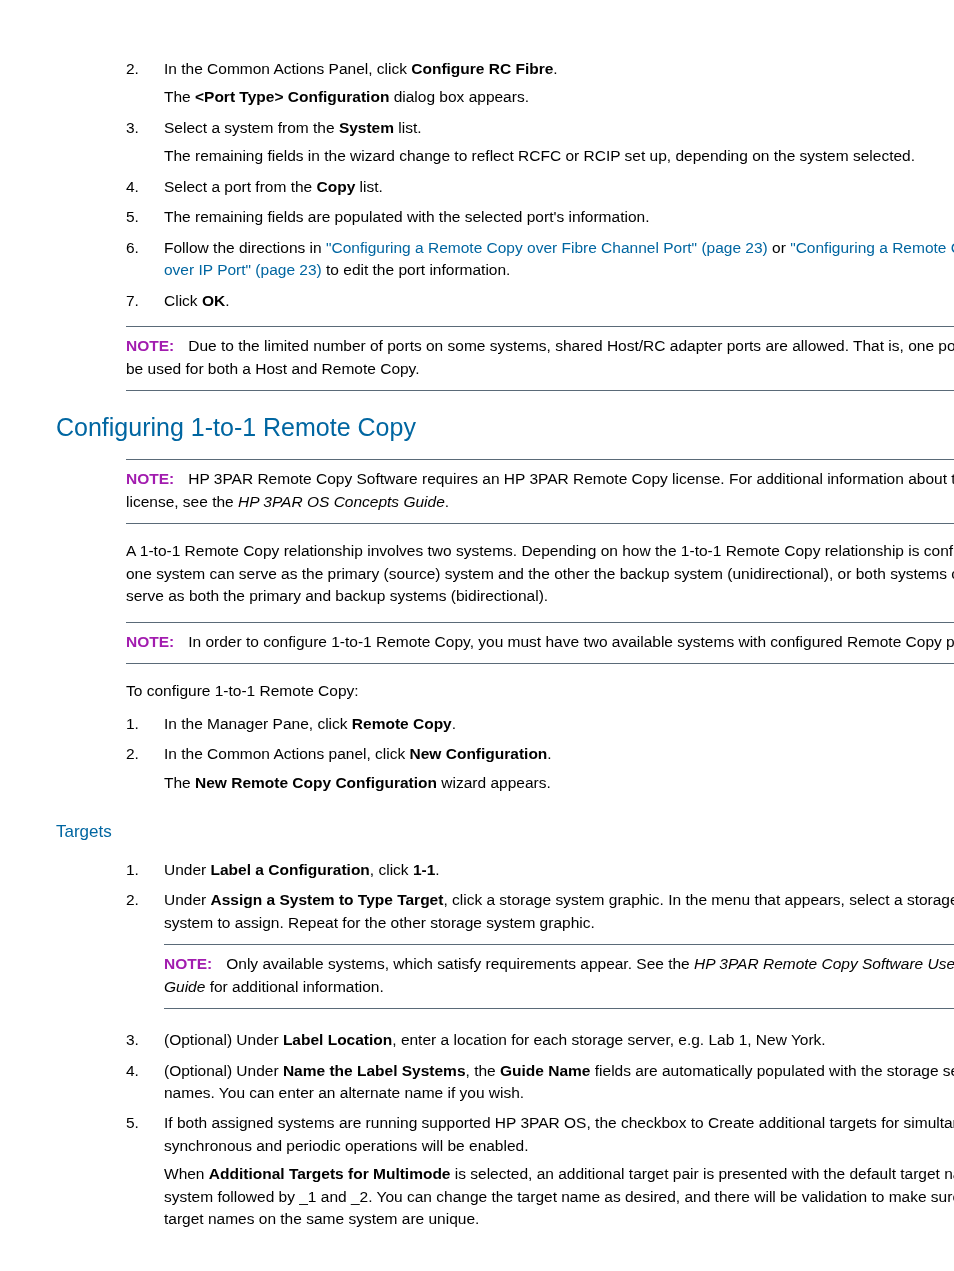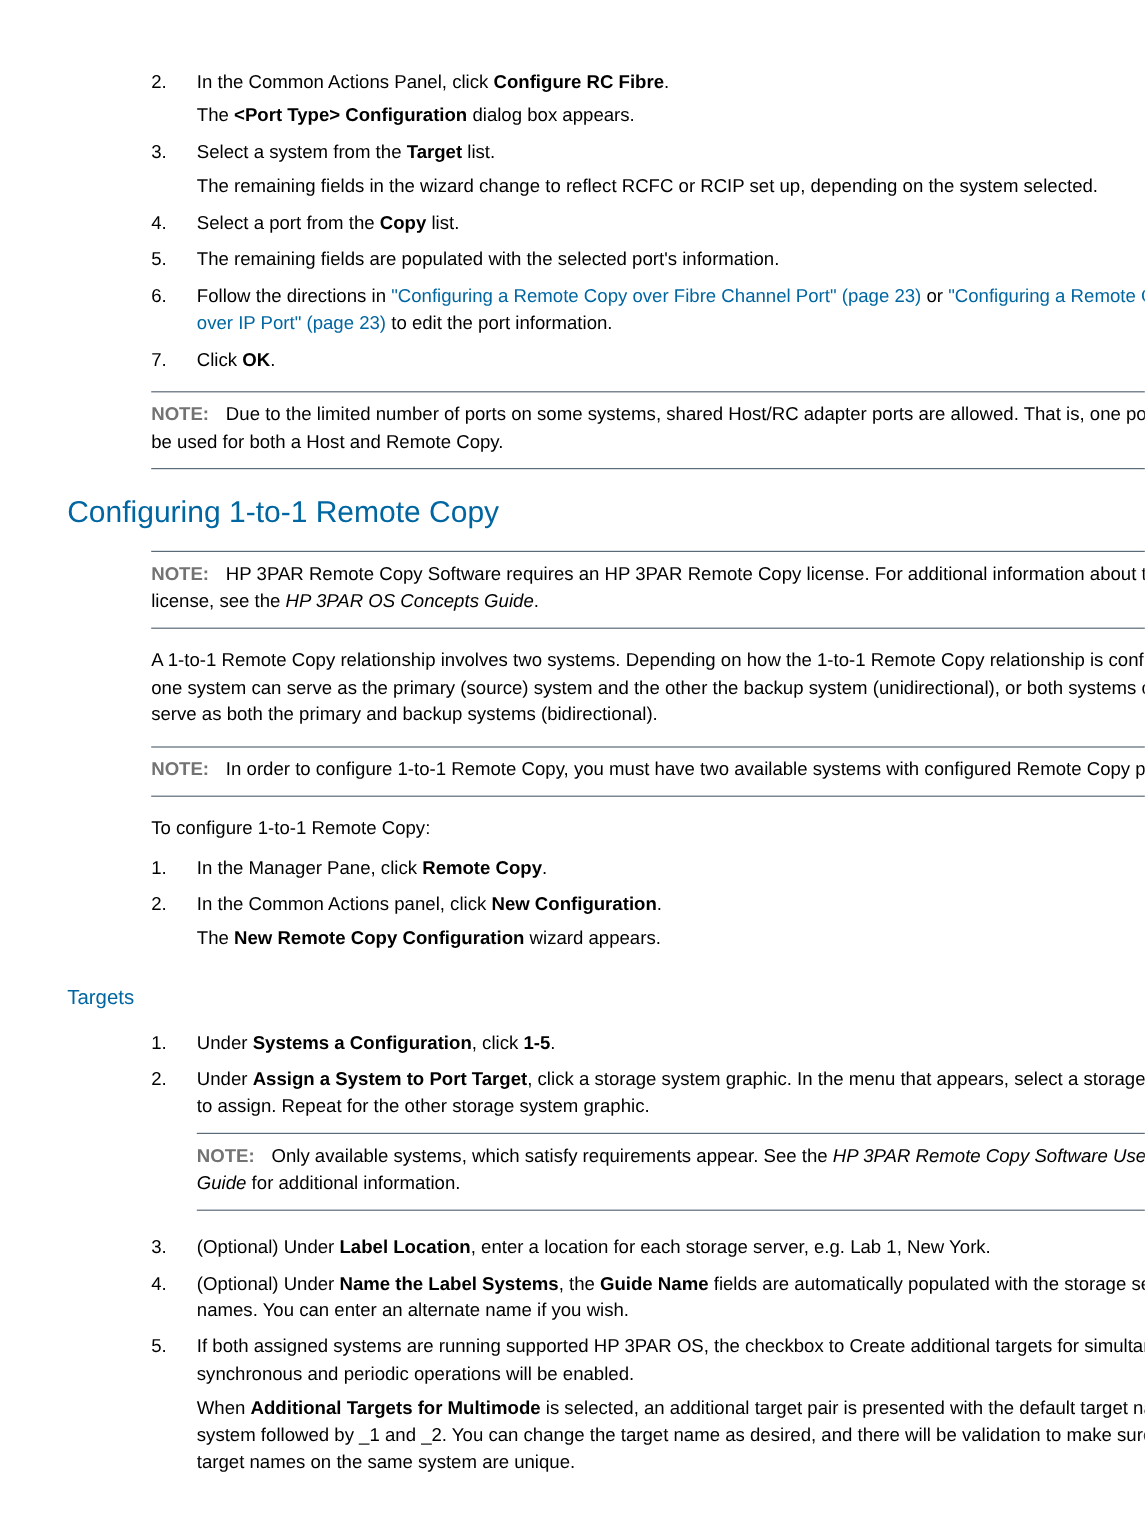--- a/index.html
+++ b/index.html
@@ -28,21 +28,21 @@
       margin: 14px 0 16px 0;
     }
     .note-block-inner {
       border-top: 1px solid #5a6a78;
       border-bottom: 1px solid #5a6a78;
       padding: 8px 0 10px 0;
       margin: 10px 0 12px 0;
     }
     .note-label {
       font-weight: bold;
-      color: #737373;
+      color: #a21caf;
       margin-right: 14px;
     }
     h2.h-section {
       font-family: Arial, Helvetica, sans-serif;
       font-weight: normal;
       font-size: 25px;
       color: #0066a1;
       margin: 18px 0 14px 0;
     }
     h3.h-sub {
@@ -64,21 +64,21 @@
       <li class="ol-item">
         <div class="ol-num">2.</div>
         <div class="ol-body">
           <div>In the Common Actions Panel, click <b>Configure RC Fibre</b>.</div>
           <div class="ol-sub">The <b>&lt;Port Type&gt; Configuration</b> dialog box appears.</div>
         </div>
       </li>
       <li class="ol-item">
         <div class="ol-num">3.</div>
         <div class="ol-body">
-          <div>Select a system from the <b>Target</b> list.</div>
+          <div>Select a system from the <b>System</b> list.</div>
           <div class="ol-sub">The remaining fields in the wizard change to reflect RCFC or RCIP set up, depending on the system selected.</div>
         </div>
       </li>
       <li class="ol-item">
         <div class="ol-num">4.</div>
         <div class="ol-body">
           <div>Select a port from the <b>Copy</b> list.</div>
         </div>
       </li>
       <li class="ol-item">
@@ -132,27 +132,27 @@
         </div>
       </li>
     </ol>
 
 <h3 class="h-sub">Targets</h3>
 
 <ol class="ol-main indent-steps" id="targets-steps">
       <li class="ol-item">
         <div class="ol-num">1.</div>
         <div class="ol-body">
-          <div>Under <b>Systems a Configuration</b>, click <b>1-5</b>.</div>
+          <div>Under <b>Label a Configuration</b>, click <b>1-1</b>.</div>
         </div>
       </li>
       <li class="ol-item">
         <div class="ol-num">2.</div>
         <div class="ol-body">
-          <div>Under <b>Assign a System to Port Target</b>, click a storage system graphic. In the menu that appears, select a storage system to assign. Repeat for the other storage system graphic.</div>
+          <div>Under <b>Assign a System to Type Target</b>, click a storage system graphic. In the menu that appears, select a storage system to assign. Repeat for the other storage system graphic.</div>
           <div class="note-block-inner"><span class="note-label">NOTE:</span><span>Only available systems, which satisfy requirements appear. See the <span class="italic">HP 3PAR Remote Copy Software User's Guide</span> for additional information.</span></div>
         </div>
       </li>
       <li class="ol-item">
         <div class="ol-num">3.</div>
         <div class="ol-body">
           <div>(Optional) Under <b>Label Location</b>, enter a location for each storage server, e.g. Lab 1, New York.</div>
         </div>
       </li>
       <li class="ol-item">

